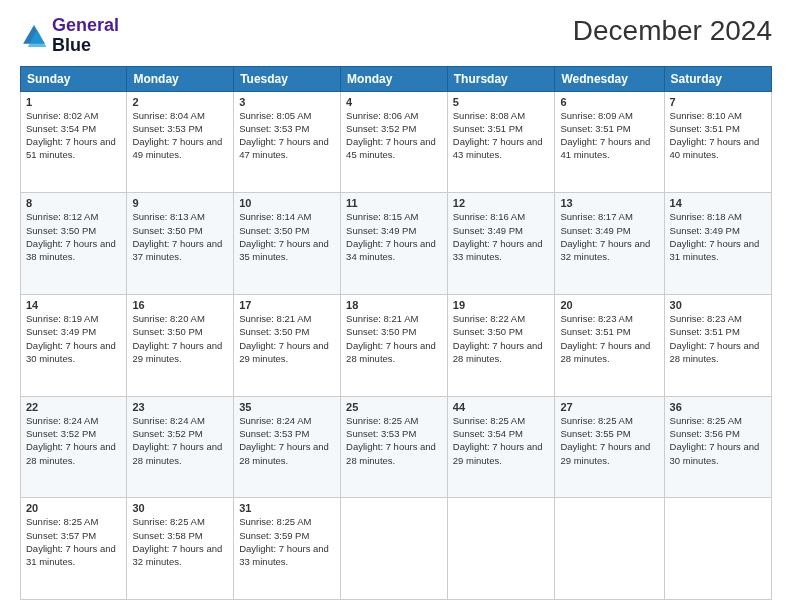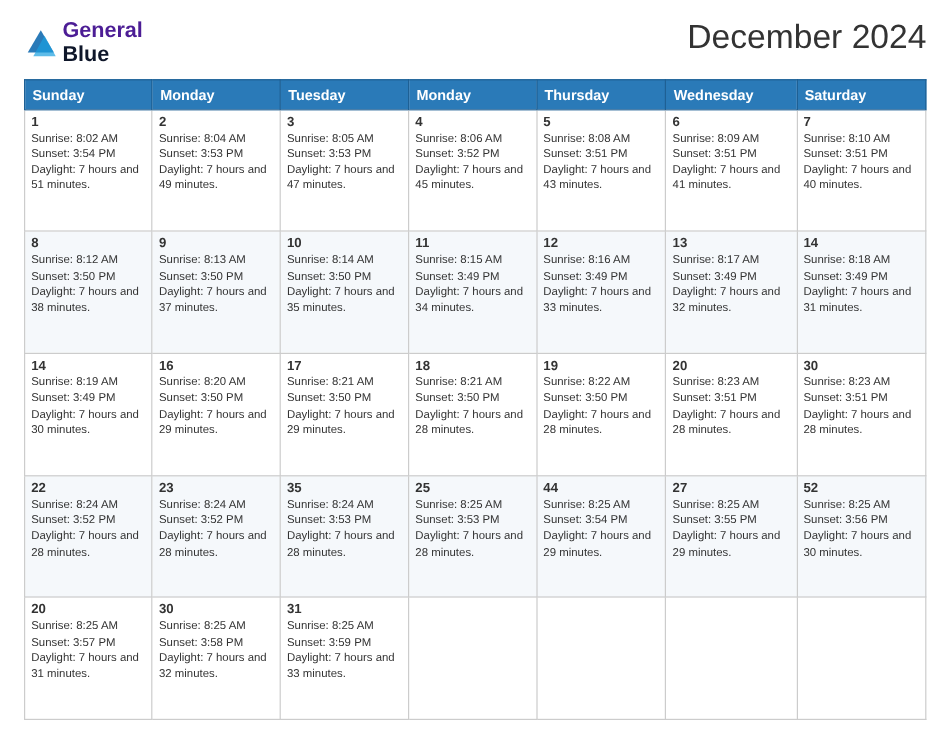--- a/index.html
+++ b/index.html
@@ -233,21 +233,21 @@
           </td>
           <td>
             <span class="day-number">44</span>
             <div class="day-detail">Sunrise: 8:25 AM<br>Sunset: 3:54 PM<br>Daylight: 7 hours and 29 minutes.</div>
           </td>
           <td>
             <span class="day-number">27</span>
             <div class="day-detail">Sunrise: 8:25 AM<br>Sunset: 3:55 PM<br>Daylight: 7 hours and 29 minutes.</div>
           </td>
           <td>
-            <span class="day-number">52</span>
+            <span class="day-number">36</span>
             <div class="day-detail">Sunrise: 8:25 AM<br>Sunset: 3:56 PM<br>Daylight: 7 hours and 30 minutes.</div>
           </td>
         </tr>
         <tr>
           <td>
             <span class="day-number">20</span>
             <div class="day-detail">Sunrise: 8:25 AM<br>Sunset: 3:57 PM<br>Daylight: 7 hours and 31 minutes.</div>
           </td>
           <td>
             <span class="day-number">30</span>

